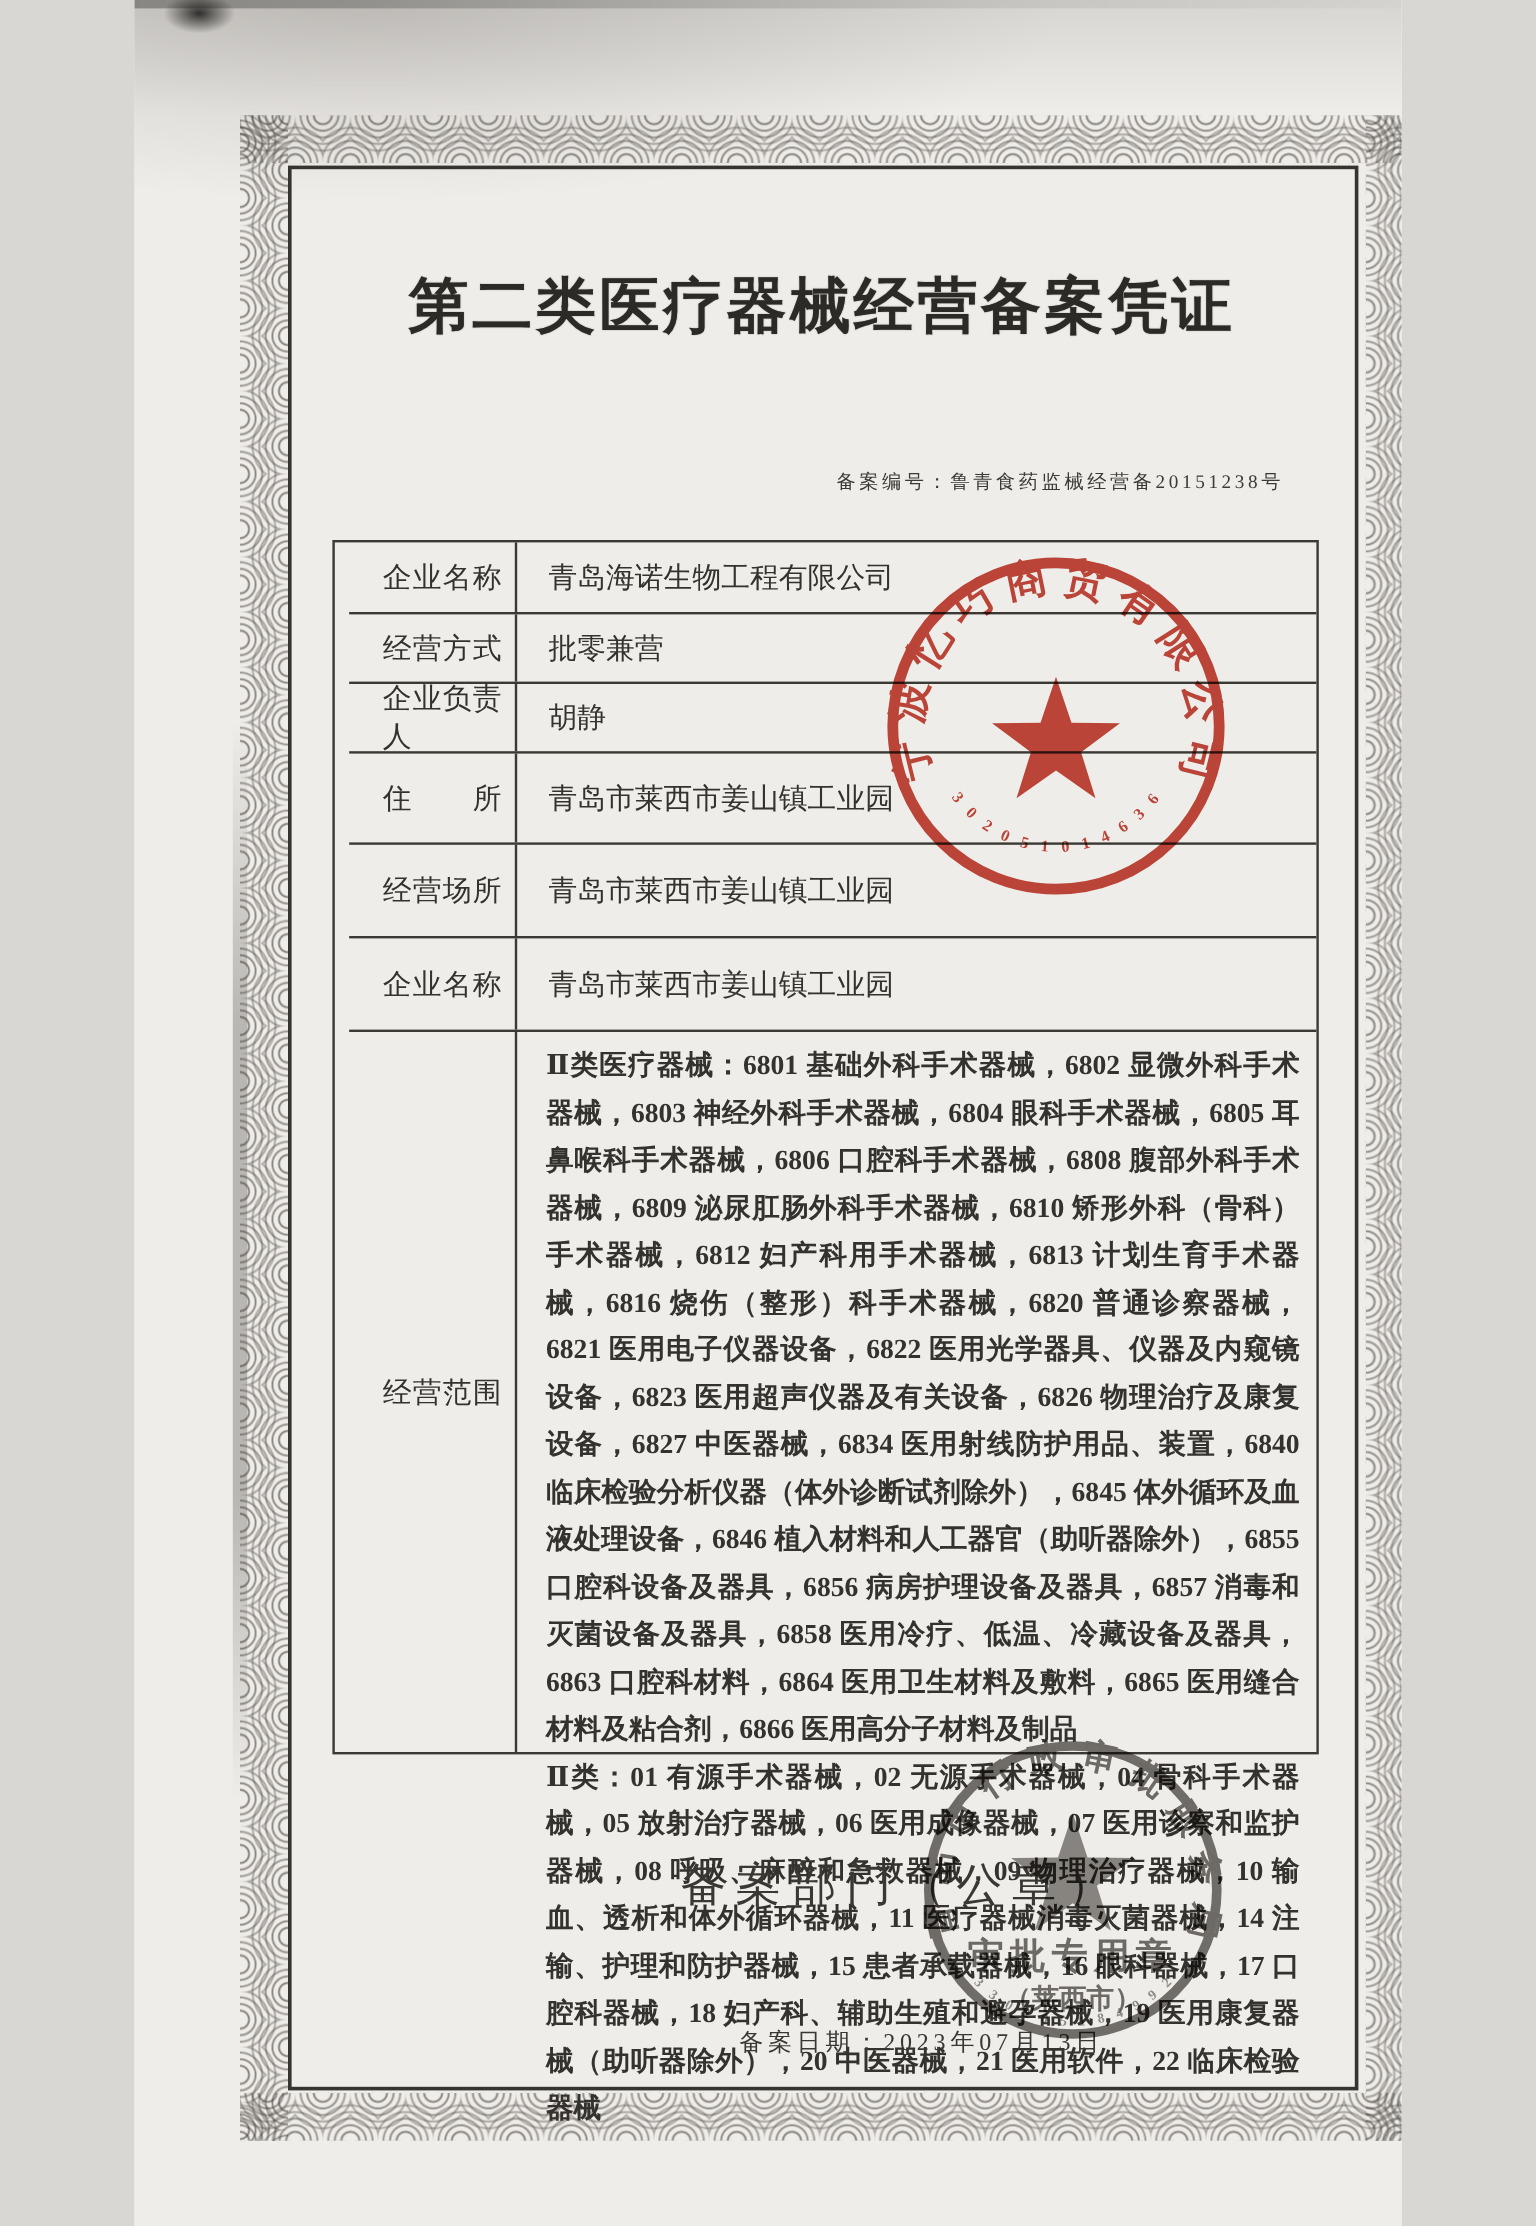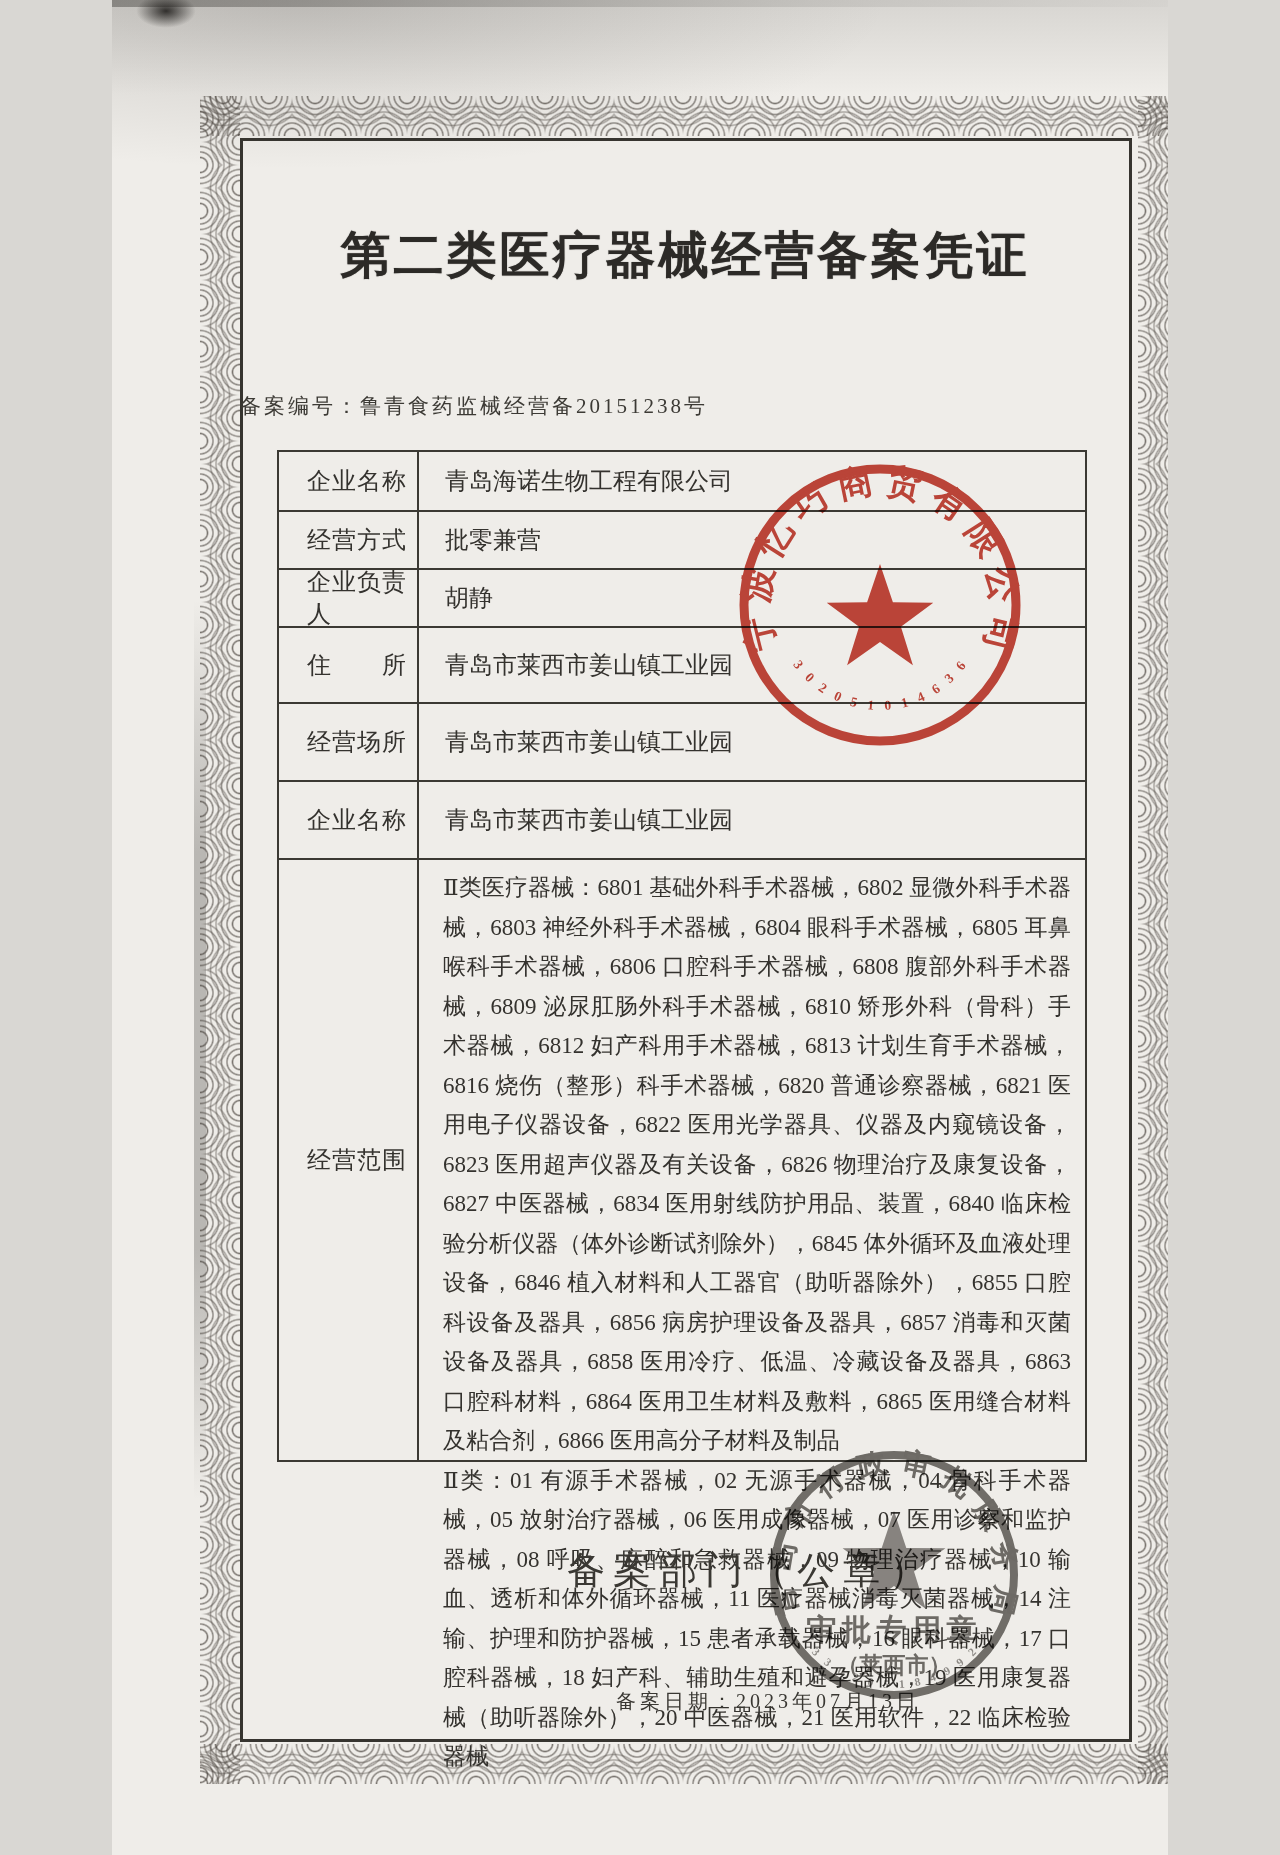--- a/index.html
+++ b/index.html
@@ -43,33 +43,33 @@
   .g-top{left:88px;top:96px;width:978px;}
   .g-bottom{left:88px;top:1744px;width:978px;}
   .g-left{left:88px;top:96px;height:1688px;}
   .g-right{left:1026px;top:96px;height:1688px;}
   .inner-border{position:absolute;left:128px;top:138px;width:886px;height:1598px;
     border:3px solid #36342f;}
   
   .title{position:absolute;left:128px;top:222px;width:890px;text-align:center;
     font-size:50px;font-weight:bold;letter-spacing:3px;color:#2c2a27;
     text-shadow:0 0 1px rgba(44,42,39,.6);}
-  .filing-line{position:absolute;left:128px;top:392px;width:830px;
-    font-size:21px;letter-spacing:3px;color:#3c3a35;}
+  .filing-line{position:absolute;left:128px;top:392px;width:830px;text-align:right;
+    font-size:16px;letter-spacing:3px;color:#3c3a35;}
   
   .cert-table{position:absolute;left:165px;top:450px;width:806px;
-    border:2px solid #3b3933;}
+    border:2px solid #3b3933;padding-left:12px;}
   .row{display:flex;border-top:2px solid #3b3933;}
   .row:first-child{border-top:none;}
   .cell{box-sizing:border-box;}
   .label-cell{width:140px;border-right:2px solid #3b3933;display:flex;align-items:center;
     padding-left:28px;font-size:24px;letter-spacing:1px;}
   .value-cell{flex:1;display:flex;align-items:center;padding-left:16px;font-size:24px;margin-left:10px;}
   .scope-cell{display:block;padding:8px 14px 6px 14px;font-size:23px;line-height:39.5px;}
-  .scope-cell p{margin:0;text-align:justify;}
+  .scope-cell p{margin:0;text-align:justify;font-weight:bold;}
   .r1{height:58px}.r2{height:62px}.r3{height:56px}.r4{height:56px}
   .r5{height:74px}.r6{height:76px}.r7{height:76px}.r8{height:600px}
   
   .dept-line{position:absolute;left:455px;top:1545px;font-size:38px;letter-spacing:8px;color:#3a3833;}
   .date-line{position:absolute;left:504px;top:1688px;font-size:20px;letter-spacing:4px;color:#3a3833;}
   
   .seal{position:absolute;mix-blend-mode:multiply;}
   .seal-red{left:618px;top:455px;opacity:.9;}
   .seal-black{left:622px;top:1415px;opacity:.8;}
   .seal text, .seal textPath{font-family:"Liberation Serif","DejaVu Serif",serif;font-weight:bold;}

